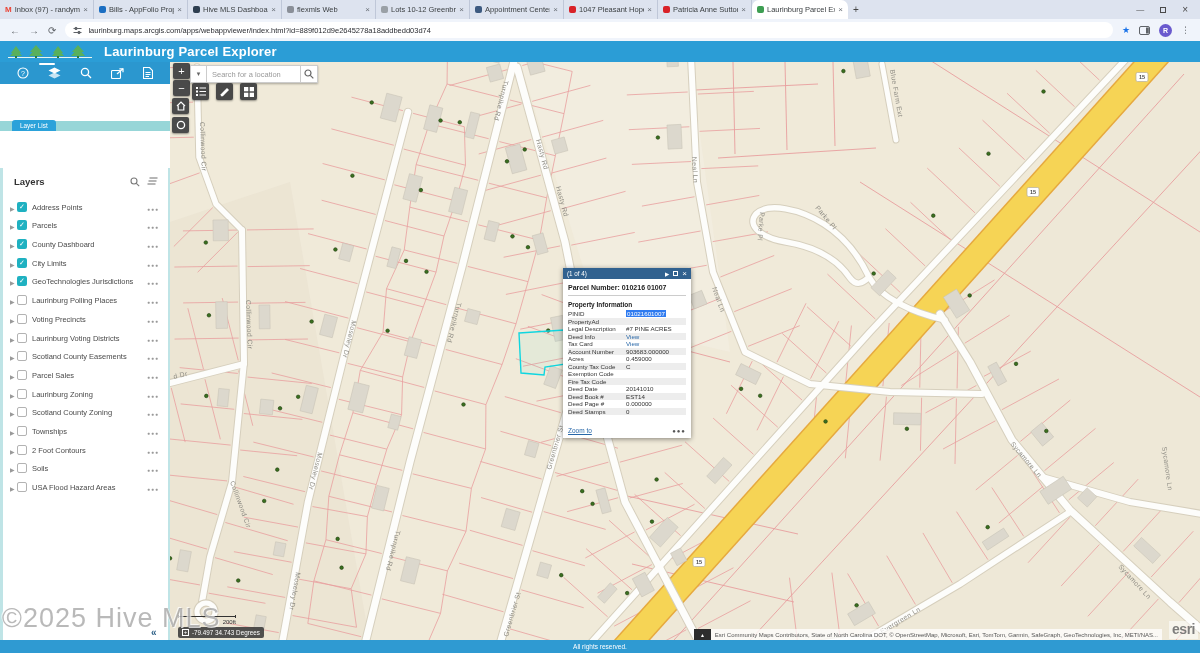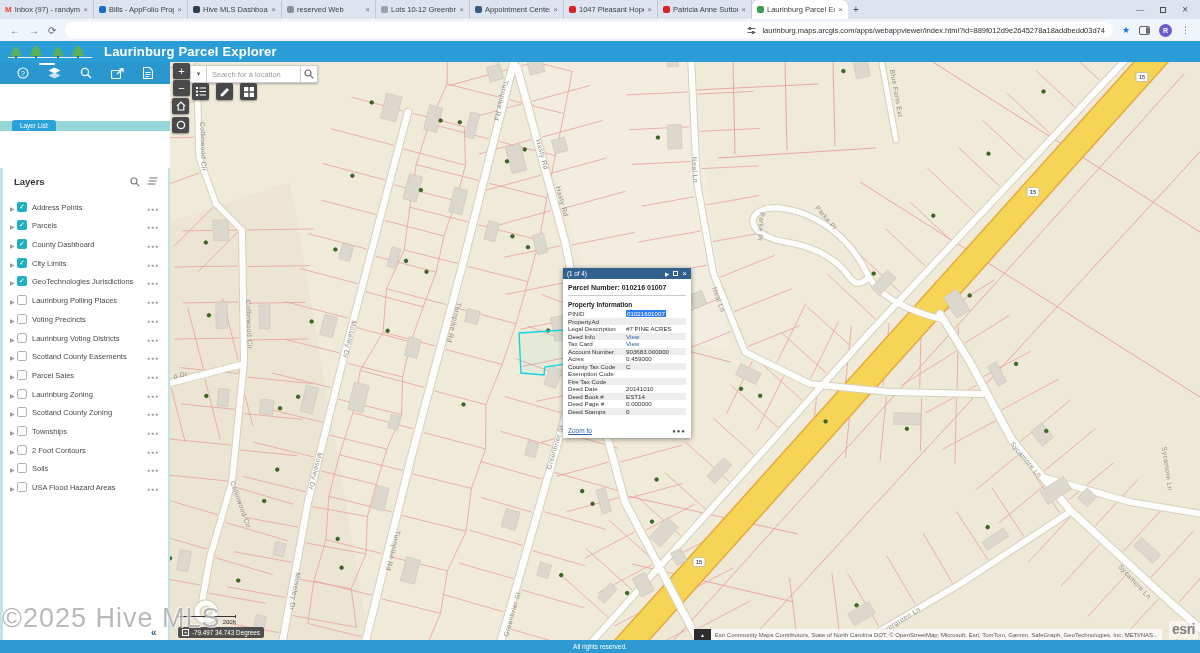--- a/index.html
+++ b/index.html
@@ -14,21 +14,21 @@
   .tab .tlabel { flex:1; white-space:nowrap; overflow:hidden; }
   .tab .tclose { color:#6a6f77; font-size:8px; flex:none; }
   .newtab { width:16px; display:flex; align-items:center; justify-content:center; font-size:10px; color:#444; }
   .winctrl { margin-left:auto; display:flex; align-items:center; gap:16px; padding:0 12px; color:#4a4a4a; }
   .winctrl .min { font-size:8px; }
   .winctrl .maxbox { width:6px; height:6px; border:1px solid #4a4a4a; display:inline-block; }
   .winctrl .cls { font-size:10px; }
 
   .addressbar { height:22px; background:#f0f4fb; display:flex; align-items:center; padding:0 10px; gap:9px; }
   .navic { color:#5f6368; font-size:10px; }
-  .urlpill { flex:1; height:16px; background:#fff; border-radius:9px; display:flex; align-items:center; padding:0 8px; gap:6px; font-size:7.5px; color:#2c2e33;justify-content:flex-end; }
+  .urlpill { flex:1; height:16px; background:#fff; border-radius:9px; display:flex; align-items:center; padding:0 8px; gap:6px; font-size:7.5px; color:#2c2e33; }
   .abar-right { display:flex; align-items:center; gap:9px; }
   .star { color:#1a73e8; font-size:9px; }
   .avatar { width:13px; height:13px; border-radius:50%; background:#6a5ace; color:#fff; font-size:7px; display:flex; align-items:center; justify-content:center; font-weight:bold; }
   .kebab { color:#5f6368; font-size:9px; }
 
   
   .appheader { height:21px; background:#2b9dd6; display:flex; align-items:center; padding-left:6px; gap:10px; }
   .apptitle { color:#fff; font-size:13px; font-weight:bold; letter-spacing:.2px; }
 
   
@@ -119,21 +119,21 @@
         <span class="tlabel">Bills - AppFolio Property Mana</span>
         <span class="tclose">×</span>
       </div>
       <div class="tab">
         <span class="fav" style="background: rgb(45, 62, 80);"></span>
         <span class="tlabel">Hive MLS Dashboard</span>
         <span class="tclose">×</span>
       </div>
       <div class="tab">
         <span class="fav" style="background: rgb(138, 143, 152);"></span>
-        <span class="tlabel">reserved Web</span>
+        <span class="tlabel">flexmls Web</span>
         <span class="tclose">×</span>
       </div>
       <div class="tab">
         <span class="fav" style="background: rgb(154, 160, 166);"></span>
         <span class="tlabel">Lots 10-12 Greenbrier Street 1:</span>
         <span class="tclose">×</span>
       </div>
       <div class="tab">
         <span class="fav" style="background: rgb(61, 90, 128);"></span>
         <span class="tlabel">Appointment Center - Staff - S</span>

